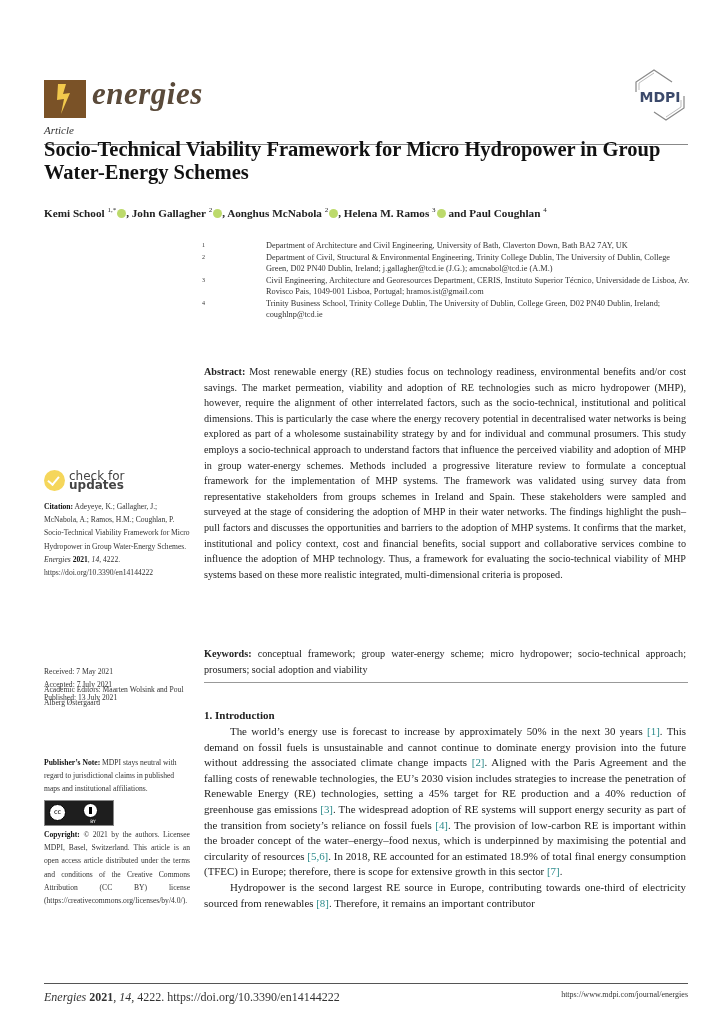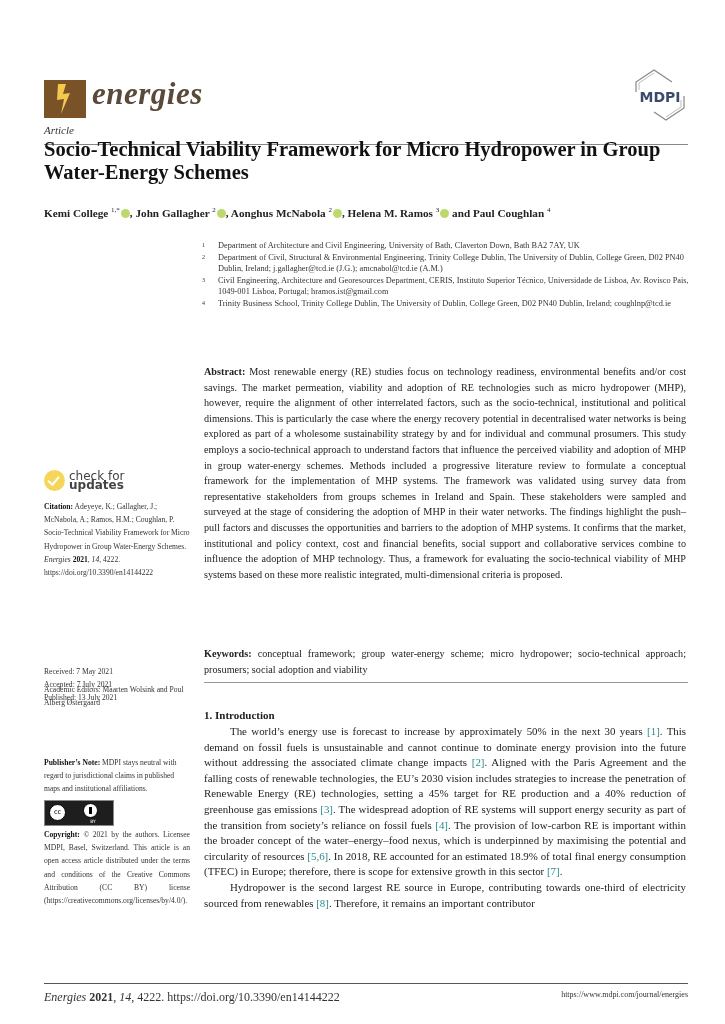--- a/index.html
+++ b/index.html
@@ -16,21 +16,21 @@
   .article-type { left: 44px; top: 124px; font-family: "Liberation Serif", serif; font-style: italic;
                   font-size: 11px; color: #333; }
   .title { left: 44px; top: 138px; width: 640px; font-family: "Liberation Serif", serif; font-weight: bold;
            font-size: 20.5px; line-height: 23px; color: #111; }
   .authors { left: 44px; top: 206px; font-family: "Liberation Serif", serif; font-weight: bold; font-size: 11.2px; color: #222; }
   .authors sup { font-size: 7px; font-weight: normal; }
   .orcid { display: inline-block; width: 9px; height: 9px; border-radius: 50%; background: #a6ce39;
            vertical-align: -1px; margin-left: 1px; opacity: 0.75; }
   
   .affils { left: 202px; top: 240px; width: 490px; font-family: "Liberation Serif", serif; font-size: 8.3px; line-height: 11.5px; color: #333; }
-  .aff { display: flex; }
+  .aff { display: flex; gap: 48px; }
   .aff-num { width: 16px; flex-shrink: 0; font-size: 6px; }
   
   .side { left: 44px; width: 146px; font-family: "Liberation Serif", serif; font-size: 7.6px; line-height: 13.2px; color: #333; }
   .side b { color: #111; }
   .check { left: 44px; top: 470px; display: flex; align-items: center; }
   .check-icon { width: 21px; height: 21px; border-radius: 50%; background: #f4d03f; position: relative; opacity: 0.85; }
   .check-icon::after { content: ""; position: absolute; left: 6px; top: 4px; width: 5px; height: 9px;
                        border-right: 2px solid #fff; border-bottom: 2px solid #fff; transform: rotate(40deg); }
   .check-text { margin-left: 4px; font-family: "DejaVu Sans", sans-serif; font-size: 12px; line-height: 8.5px; color: #444; }
   .check-text .b { font-weight: bold; }
@@ -72,21 +72,21 @@
     <polyline points="51,38 51,45 36,55" fill="none" stroke="#aaa" stroke-width="0.8"></polyline>
     <text x="30" y="40" text-anchor="middle" font-family="DejaVu Sans, sans-serif" font-weight="bold" font-size="14" fill="#3c4a6b">MDPI</text>
   </svg>
 </div>
 <div class="abs head-rule"></div>
 
 <div class="abs article-type">Article</div>
 <div class="abs title">Socio-Technical Viability Framework for Micro Hydropower in Group Water-Energy Schemes</div>
 
 <div class="abs authors">
-  <span>Kemi College</span>
+  <span>Kemi School</span>
   <sup>1,*</sup><span class="orcid"></span><span>, </span>
   <span>John Gallagher</span>
   <sup>2</sup><span class="orcid"></span><span>, </span>
   <span>Aonghus McNabola</span>
   <sup>2</sup><span class="orcid"></span><span>, </span>
   <span>Helena M. Ramos</span>
   <sup>3</sup><span class="orcid"></span><span> and </span>
   <span>Paul Coughlan</span>
   <sup>4</sup>
 </div>

